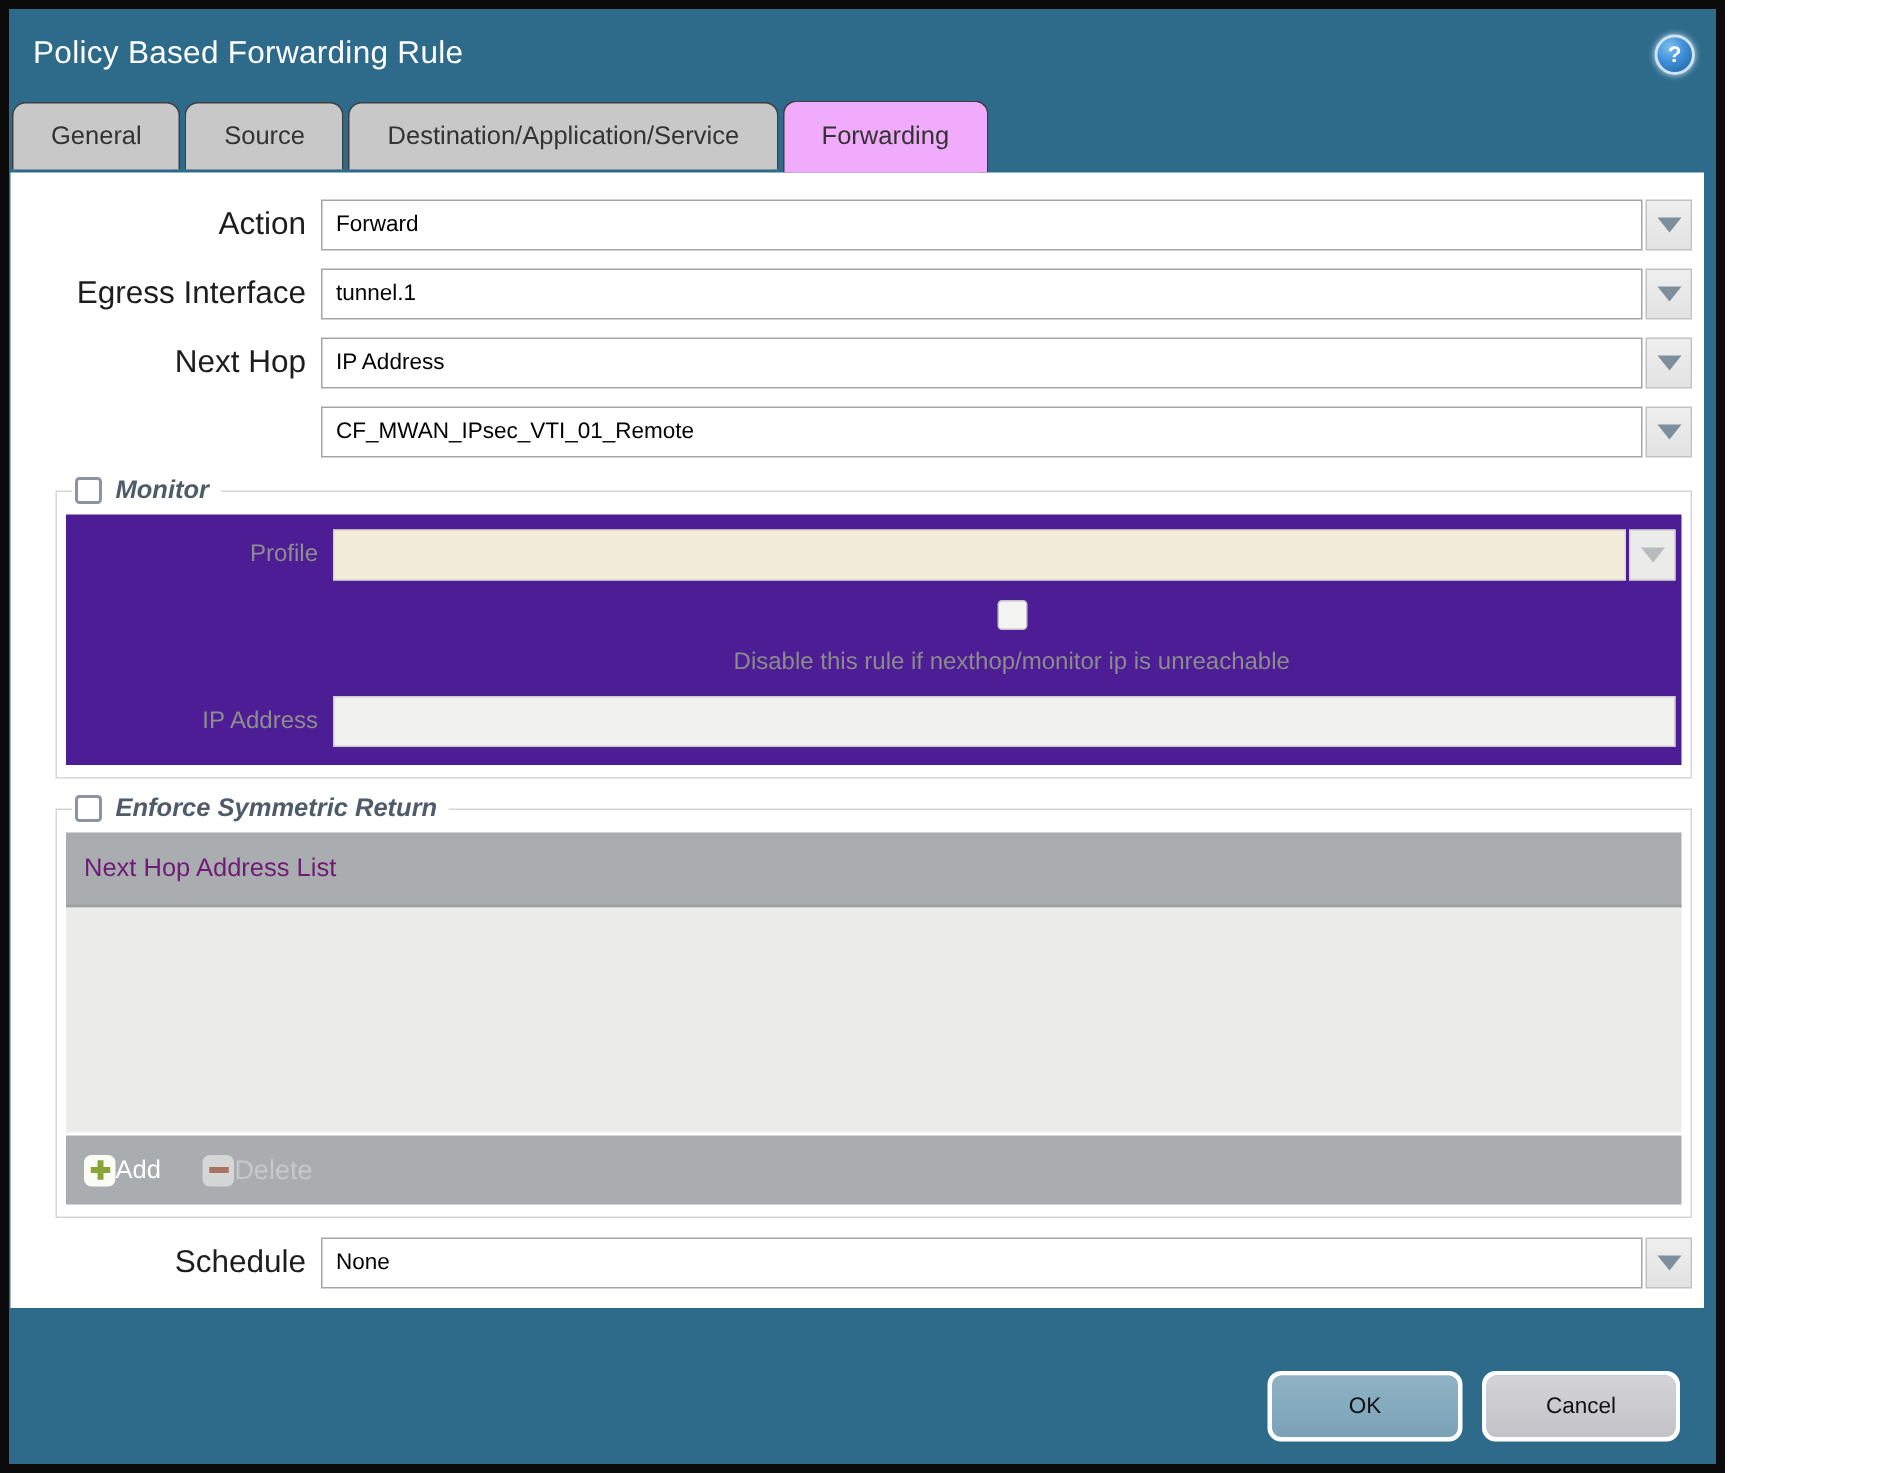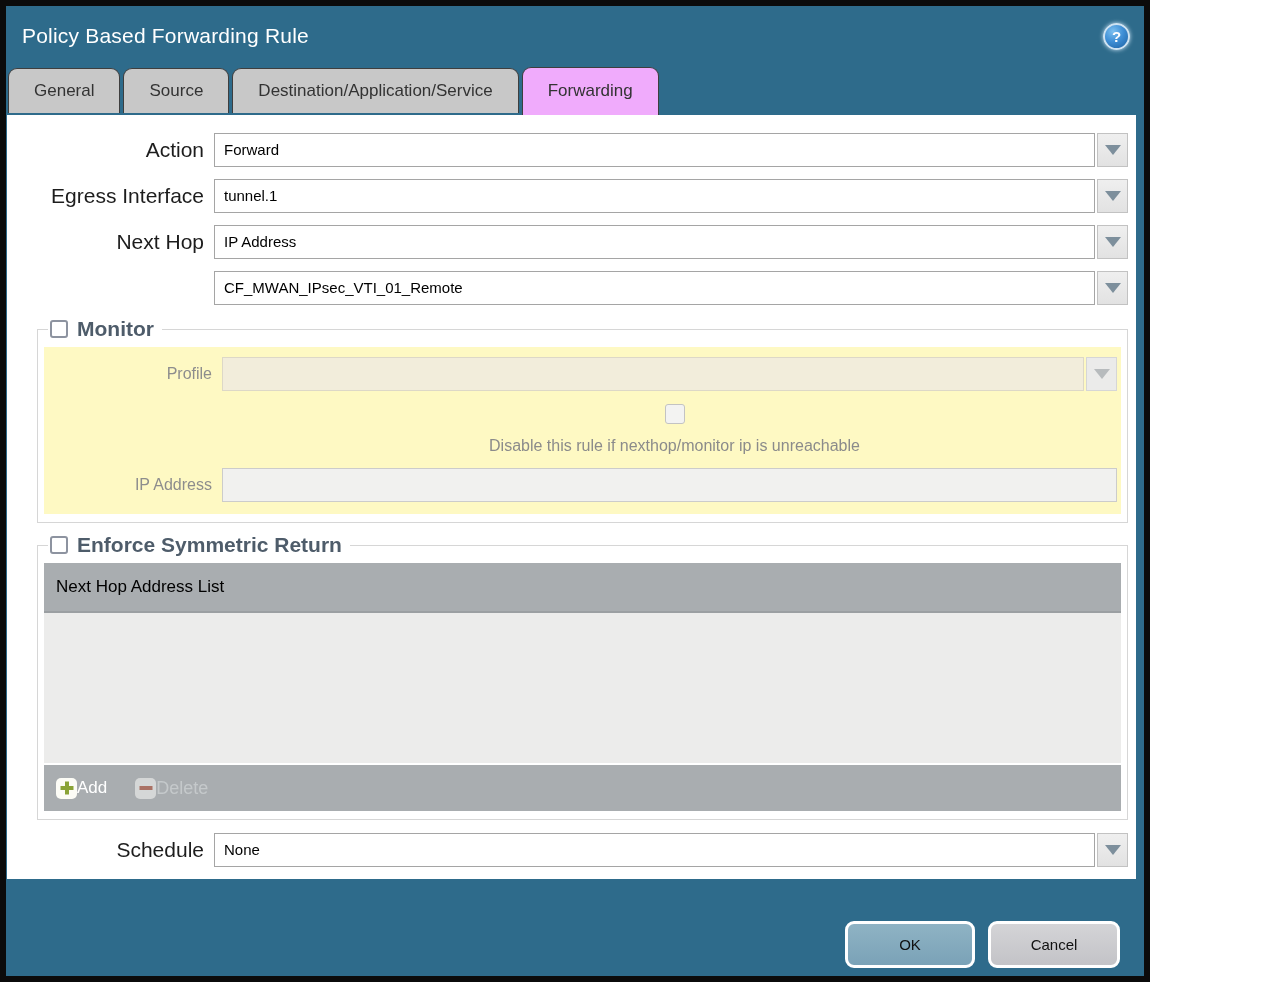--- a/index.html
+++ b/index.html
@@ -76,30 +76,30 @@
     border-top:10px solid #7d8f9c;
   }
   .arrow-down.disabled{ border-top-color:#b7bbbd; }
 
   
   fieldset{
     border:1px solid #d6d6d6; margin:2px 0 10px 8px; padding:0 6px 8px 6px;
   }
   legend{
     display:flex; align-items:center; gap:9px;
-    font-size:21px; font-weight:bold; color:#4e5c6a;
-    padding:0 8px 0 2px; margin-left:4px;
+    font-size:17px; font-weight:bold; color:#4e5c6a;
+    padding:0 8px 0 2px; margin-left:4px;font-style:italic;
   }
   .checkbox{
     width:18px; height:18px; background:#ffffff;
     border:2px solid #8d93a0; border-radius:3px; cursor:pointer; flex:0 0 auto;
   }
 
   .monitor-box{
-    background:#fef9c3; margin-top:6px; padding:10px 4px 12px 0;
+    background:#4c1d95; margin-top:6px; padding:10px 4px 12px 0;
   }
   .monitor-row{ display:flex; align-items:center; }
   .monitor-label{
     width:178px; text-align:right; padding-right:10px;
     font-size:16px; color:#8d8d8d; flex:0 0 auto;
   }
   .profile-field{
     flex:1; height:34px; background:#f2eddb; border:1px solid #ddd8c7; cursor:default;
   }
   .combo-btn.disabled{
@@ -117,21 +117,21 @@
   .disable-text{ font-size:16px; color:#8b8b8b; }
   .ip-input{
     flex:1; height:34px; background:#f1f1ef; border:1px solid #cccccb;
     margin-right:0; cursor:default;
   }
 
   
   .nh-table{ margin-top:6px; }
   .nh-header{
     background:#a9adb0; height:50px; display:flex; align-items:center;
-    padding-left:12px; color:#000000; font-size:17px;
+    padding-left:12px; color:#701a75; font-size:17px;
     border-bottom:2px solid #9b9fa2;
   }
   .nh-body{ background:#ececeb; height:150px; }
   .nh-footer{
     background:#a9adb0; height:46px; margin-top:2px;
     display:flex; align-items:center; padding-left:12px; gap:28px;
   }
   .tbl-btn{ display:flex; align-items:center; gap:0; cursor:pointer; }
   .plus-icon{
     width:21px; height:21px; border-radius:5px; background:#fcfcf6;

